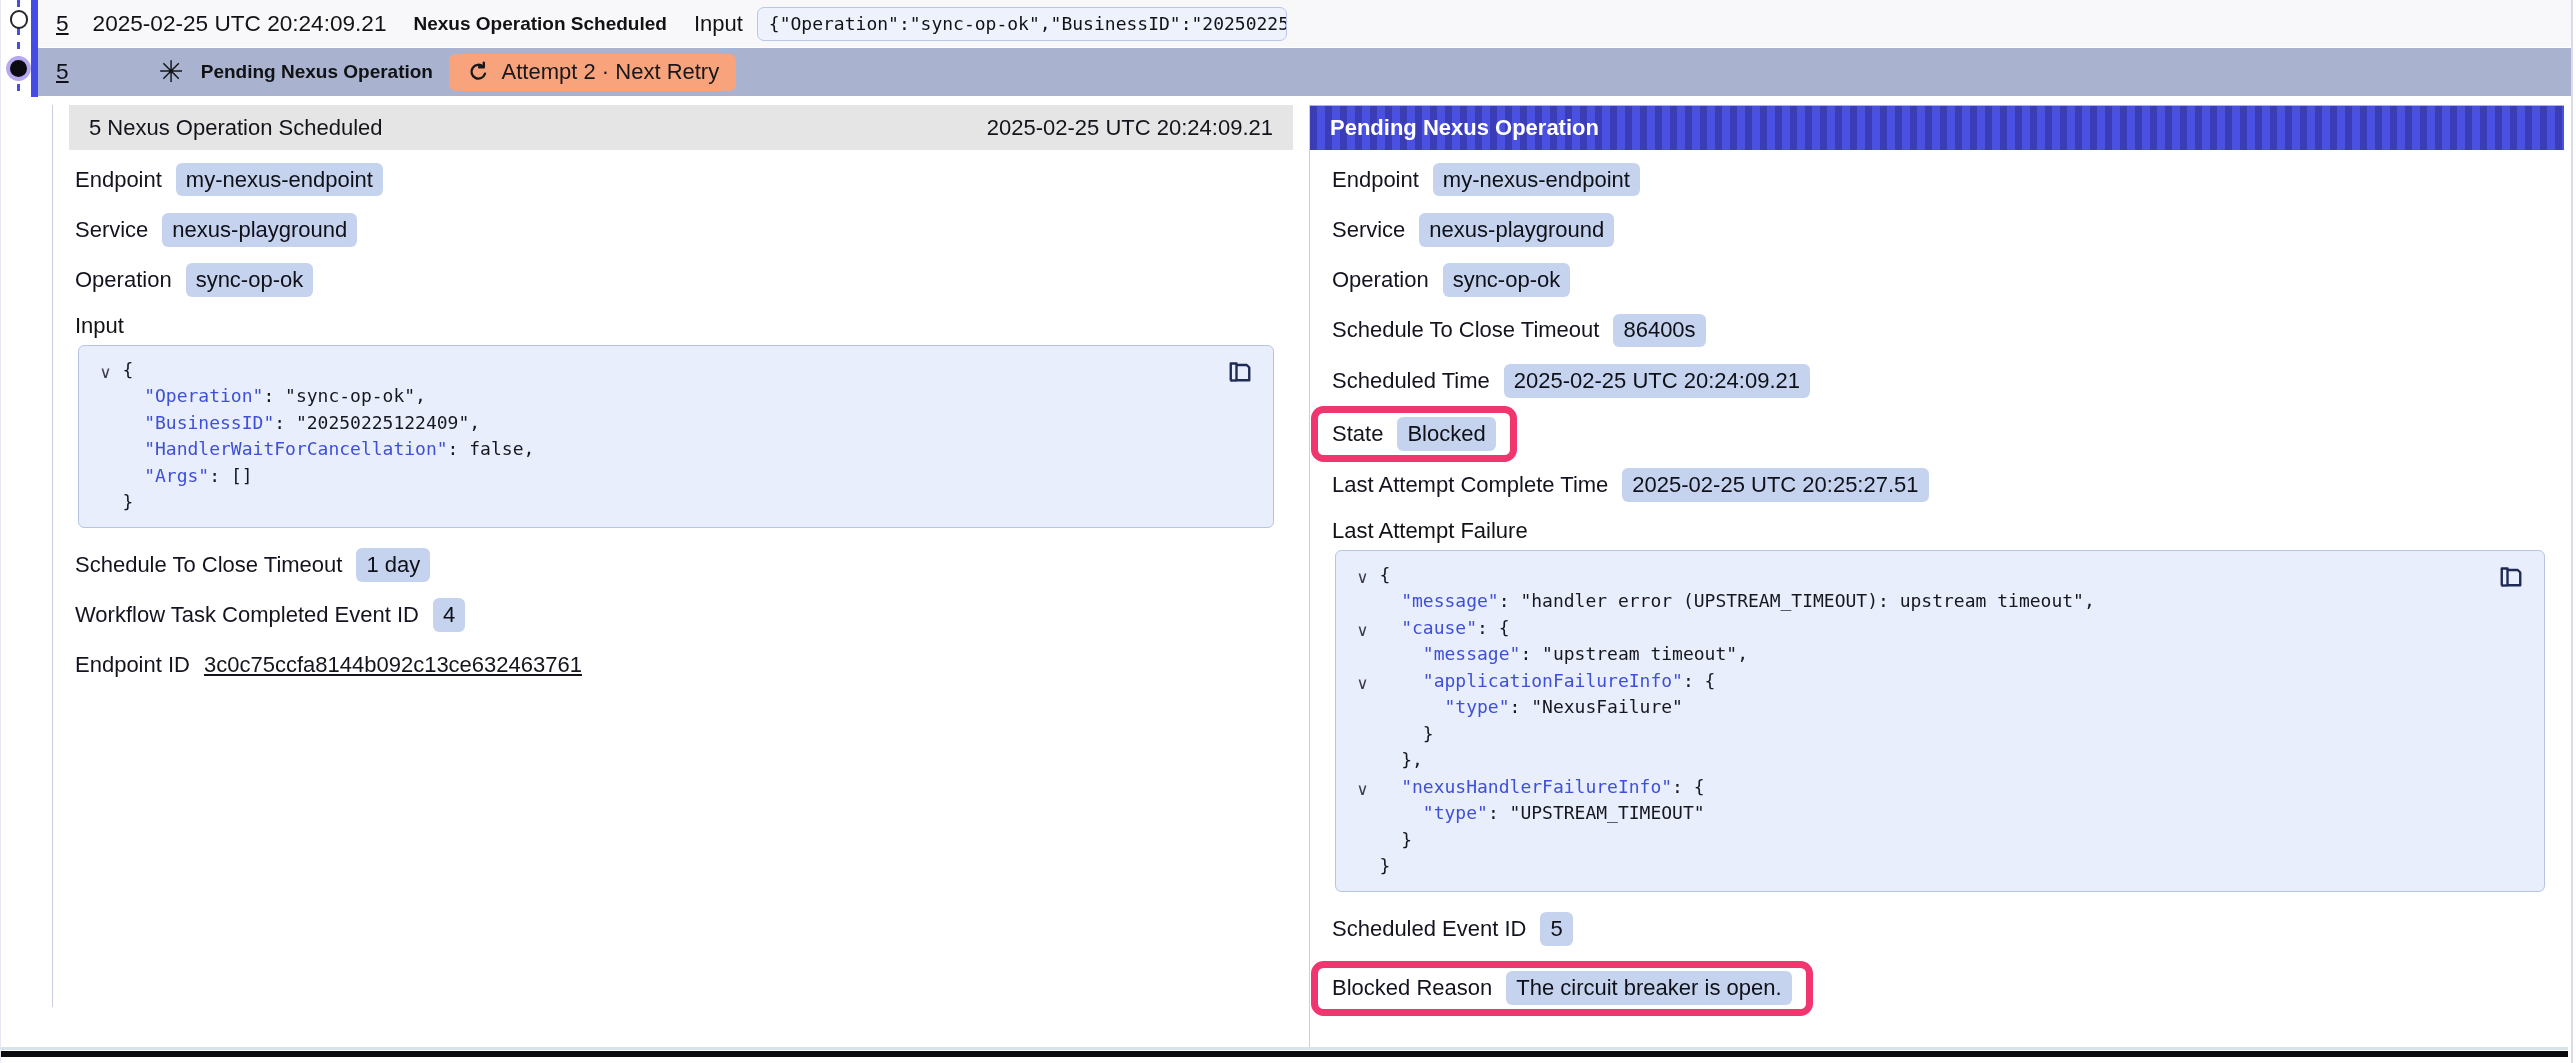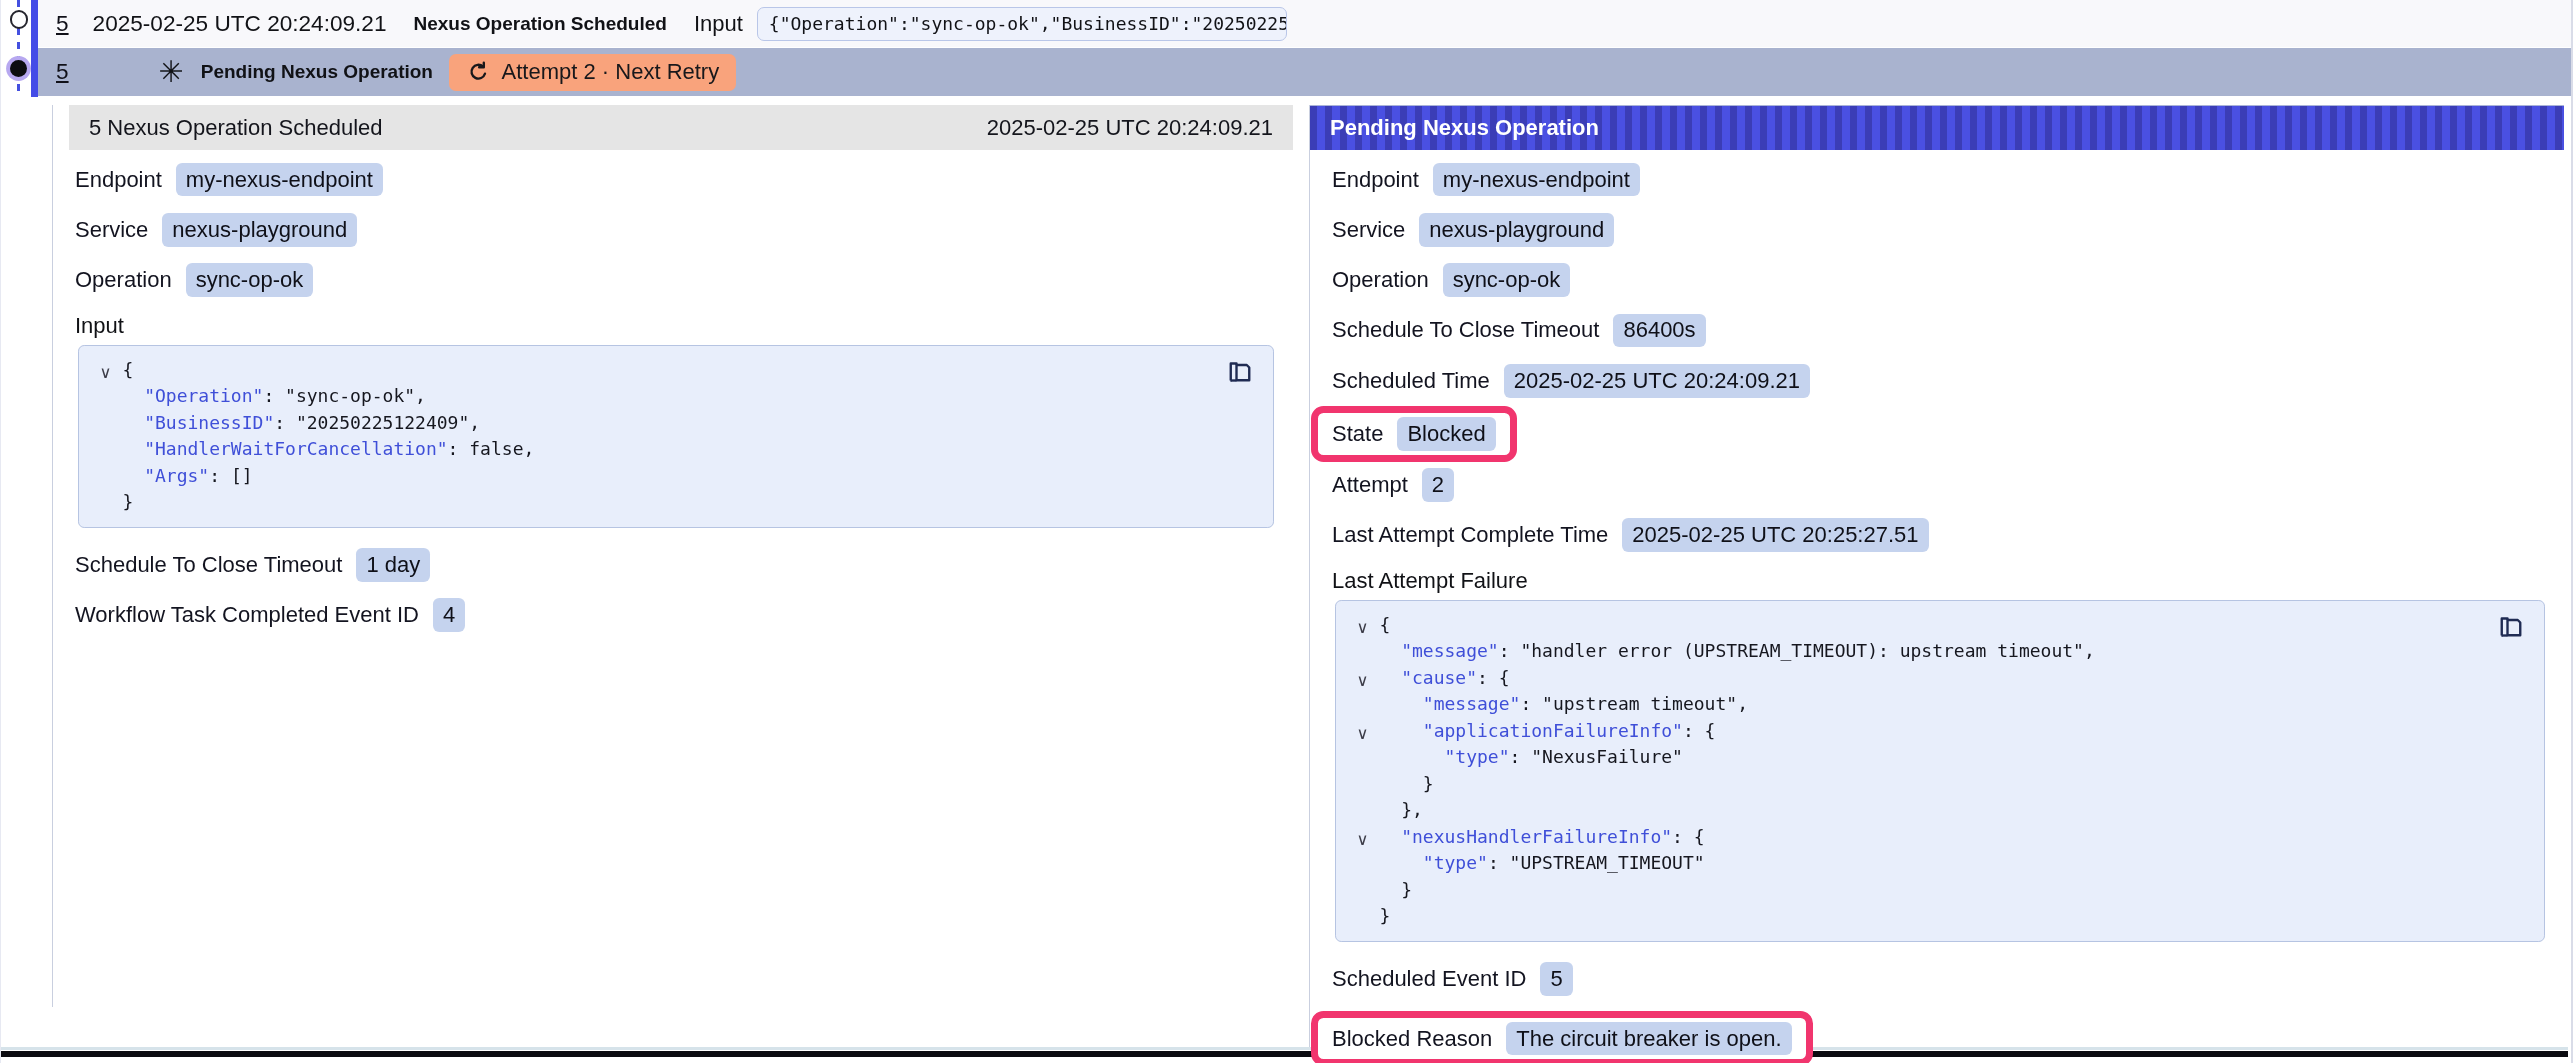--- a/index.html
+++ b/index.html
@@ -155,20 +155,24 @@
         </div>
       <div>
           <div class="drow">
             <span class="dlabel">Schedule To Close Timeout</span>
             <span class="dbadge">1 day</span>
           </div>
           <div class="drow">
             <span class="dlabel">Workflow Task Completed Event ID</span>
             <span class="dbadge">4</span>
           </div>
+          <div class="drow">
+            <span class="dlabel">Endpoint ID</span>
+            <span class="dlink">3c0c75ccfa8144b092c13ce632463761</span>
+          </div>
         </div>
     </div>
   </div>
 
   <div class="card card-right">
     <div class="card-header">
       <span>Pending Nexus Operation</span>
     </div>
     <div class="card-body">
       <div>
@@ -190,24 +194,20 @@
           </div>
           <div class="drow">
             <span class="dlabel">Scheduled Time</span>
             <span class="dbadge">2025-02-25 UTC 20:24:09.21</span>
           </div>
           <div class="drow hl-row">
             <span class="hl-wrap">
               <span class="dlabel">State</span>
               <span class="dbadge">Blocked</span>
             </span>
-          </div>
-          <div class="drow">
-            <span class="dlabel">Attempt</span>
-            <span class="dbadge">2</span>
           </div>
           <div class="drow">
             <span class="dlabel">Last Attempt Complete Time</span>
             <span class="dbadge">2025-02-25 UTC 20:25:27.51</span>
           </div>
         </div>
       <div class="plain-label-row">Last Attempt Failure</div>
       <div class="jsonblock">
         <svg class="copy-btn" viewBox="0 0 24 24" fill="none" stroke="#1f2b53" stroke-width="1.9" stroke-linejoin="round">
           <path d="M9.2 5.6 h8.2 l2 2 v10.2 h-10.2 z"></path>

